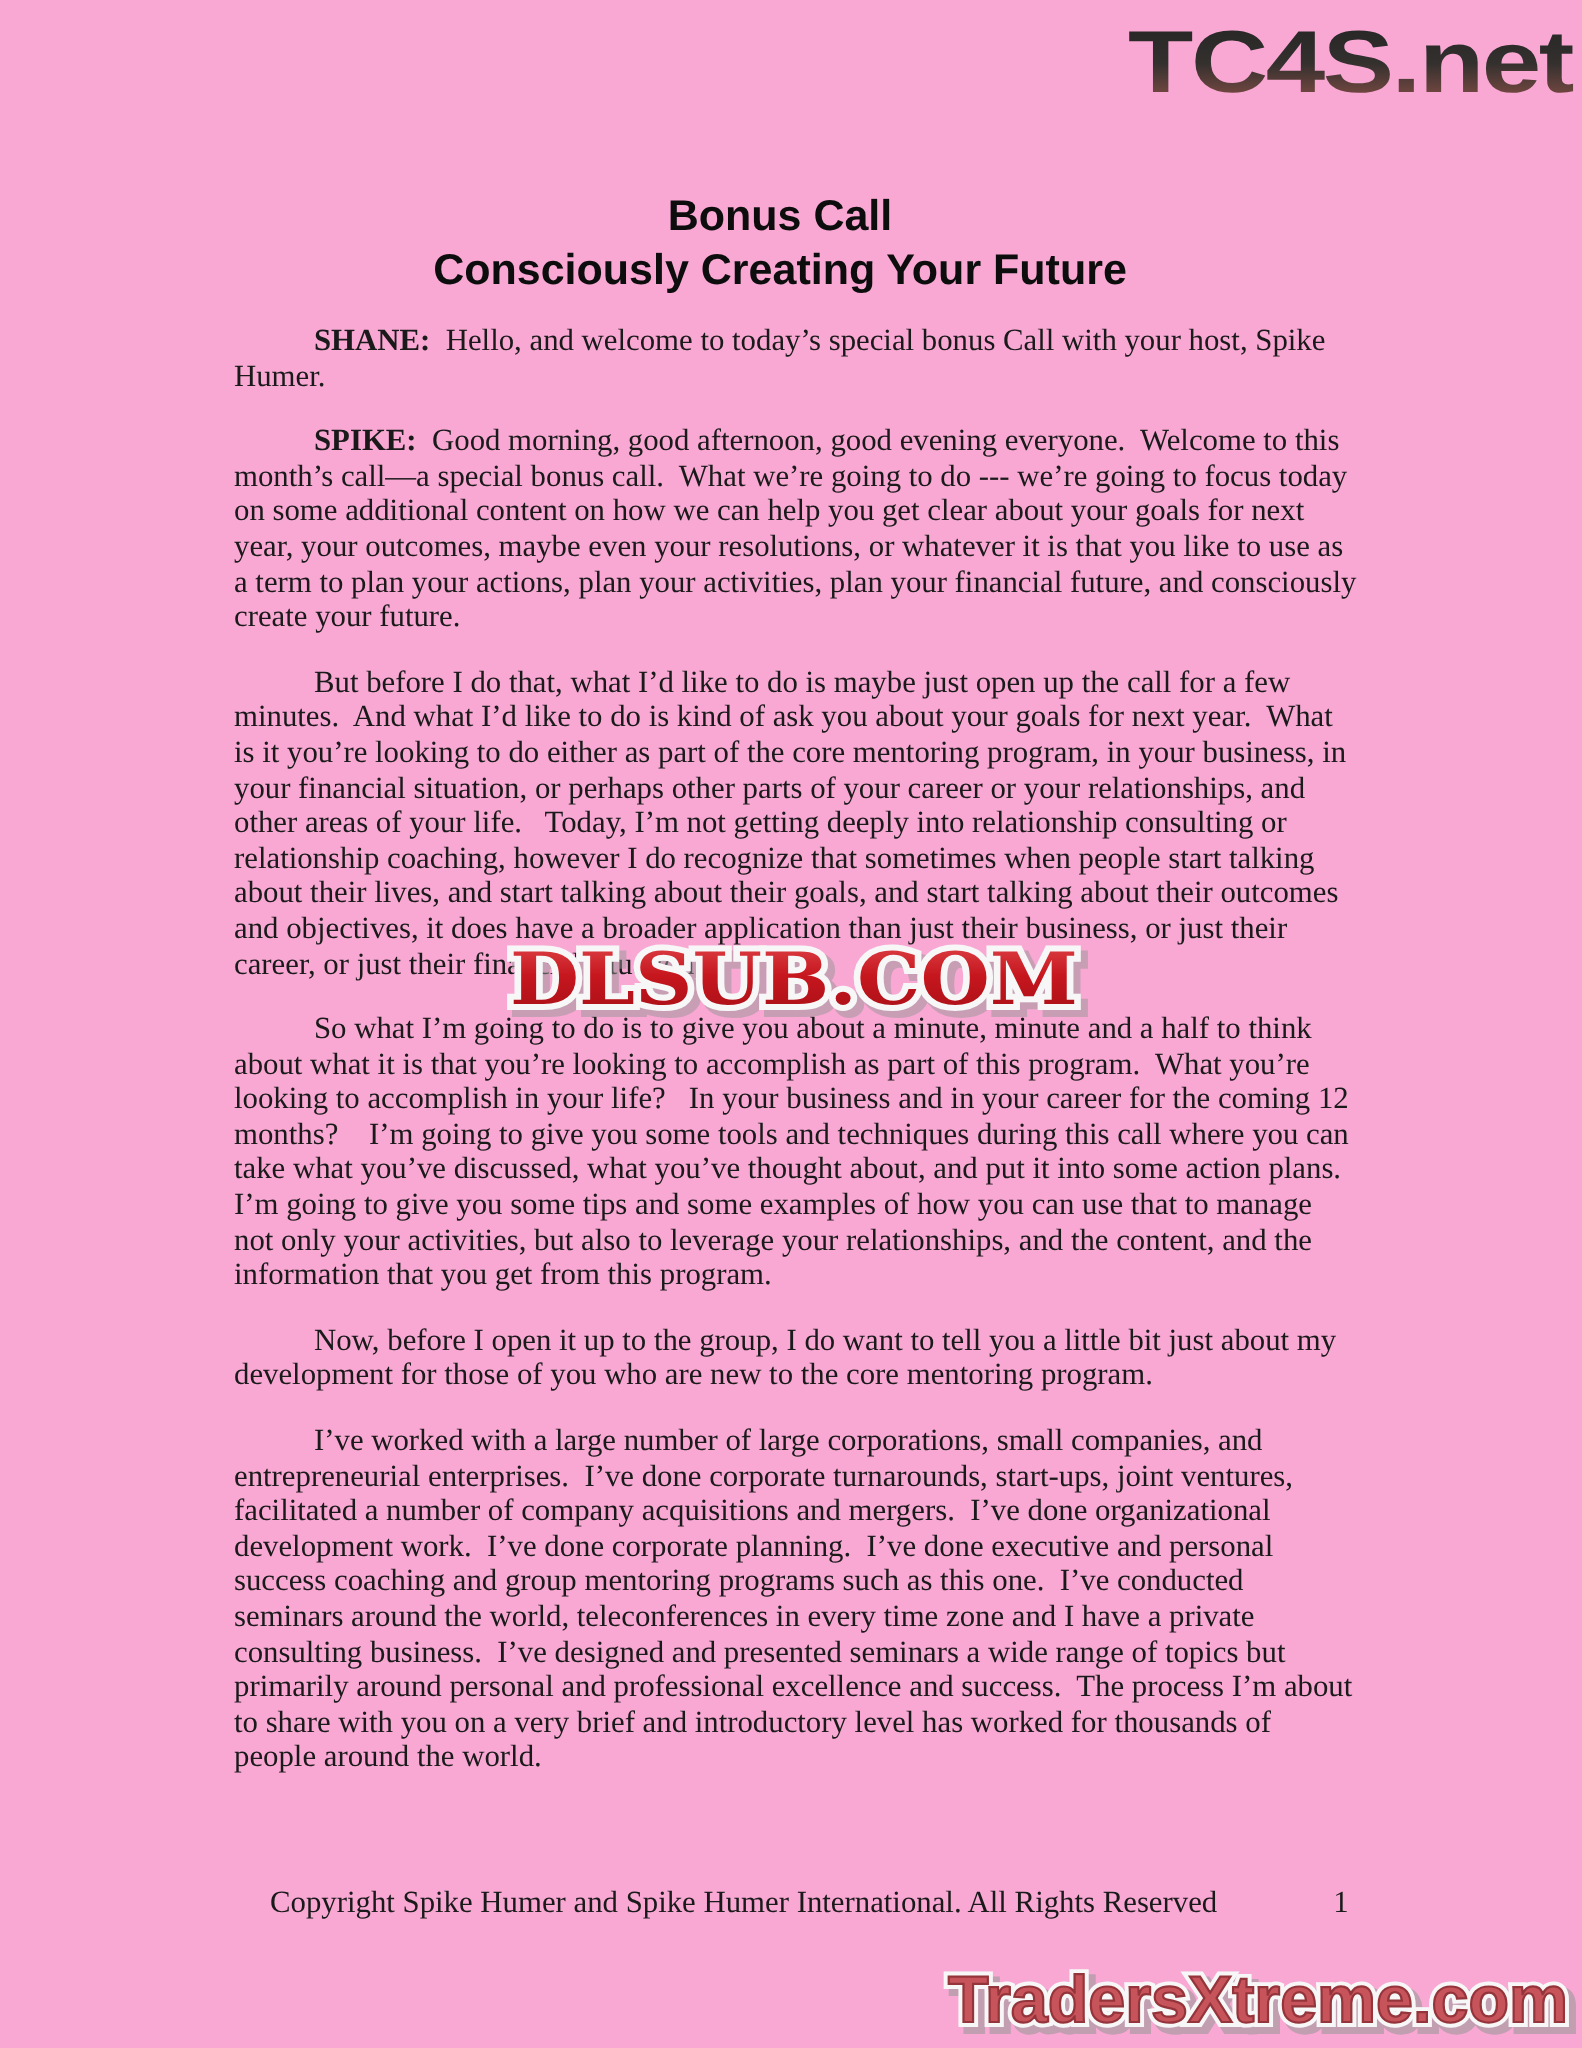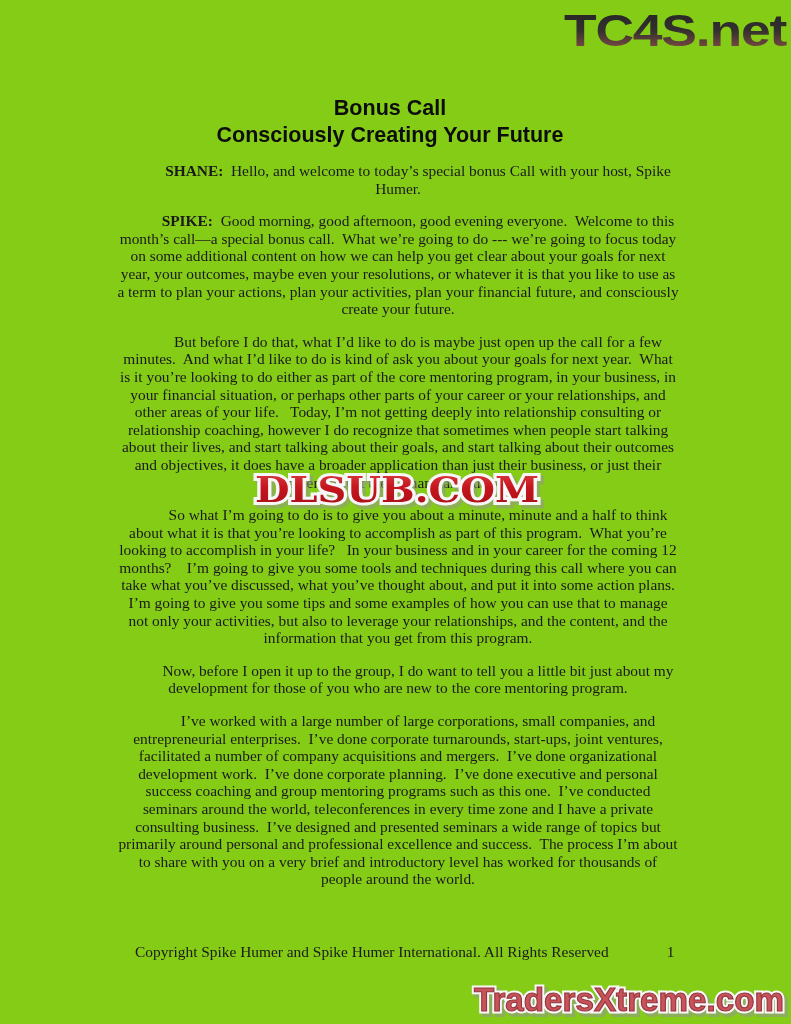--- a/index.html
+++ b/index.html
@@ -1,21 +1,21 @@
 <!DOCTYPE html>
 <html><head>
 <meta charset="utf-8">
 <style>
   html, body { margin: 0; padding: 0; background: #e8e8e8; }
   .page {
     position: relative;
     width: 791px;
     height: 1024px;
     margin: 0 auto;
-    background: #84cc16;
+    background: #f9a8d4;
     overflow: hidden;
     font-family: "Liberation Serif", serif;
     color: #1a1a1a;
   }
 
   
   .tc4s-logo { position: absolute; top: 2px; right: 1px; }
 
   
   .doc-title {
@@ -28,21 +28,20 @@
     line-height: 27px;
     color: #0d0d0d;
   }
 
   
   .body-text {
     position: absolute;
     top: 162px; left: 117px; width: 562px;
     font-size: 15.4px;
     line-height: 17.6px;
-    text-align: center;
   }
   .body-text p {
     margin: 0 0 15px 0;
     text-indent: 40px;
     white-space: pre-wrap;
   }
   .speaker { font-weight: bold; }
 
   
   .dlsub-watermark { position: absolute; top: 464px; left: 244px; }

